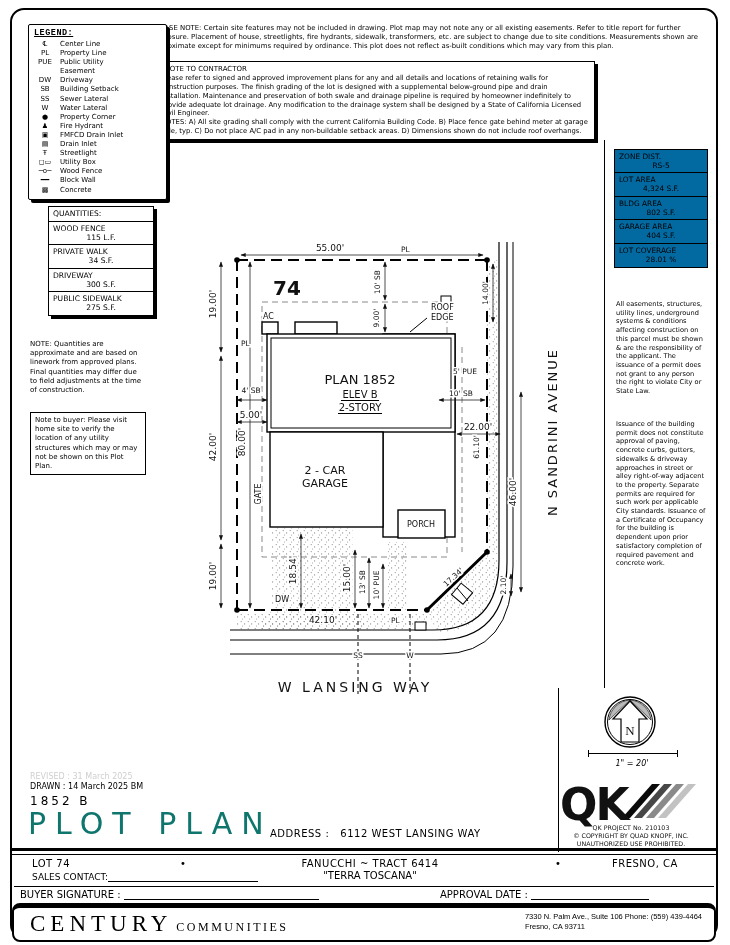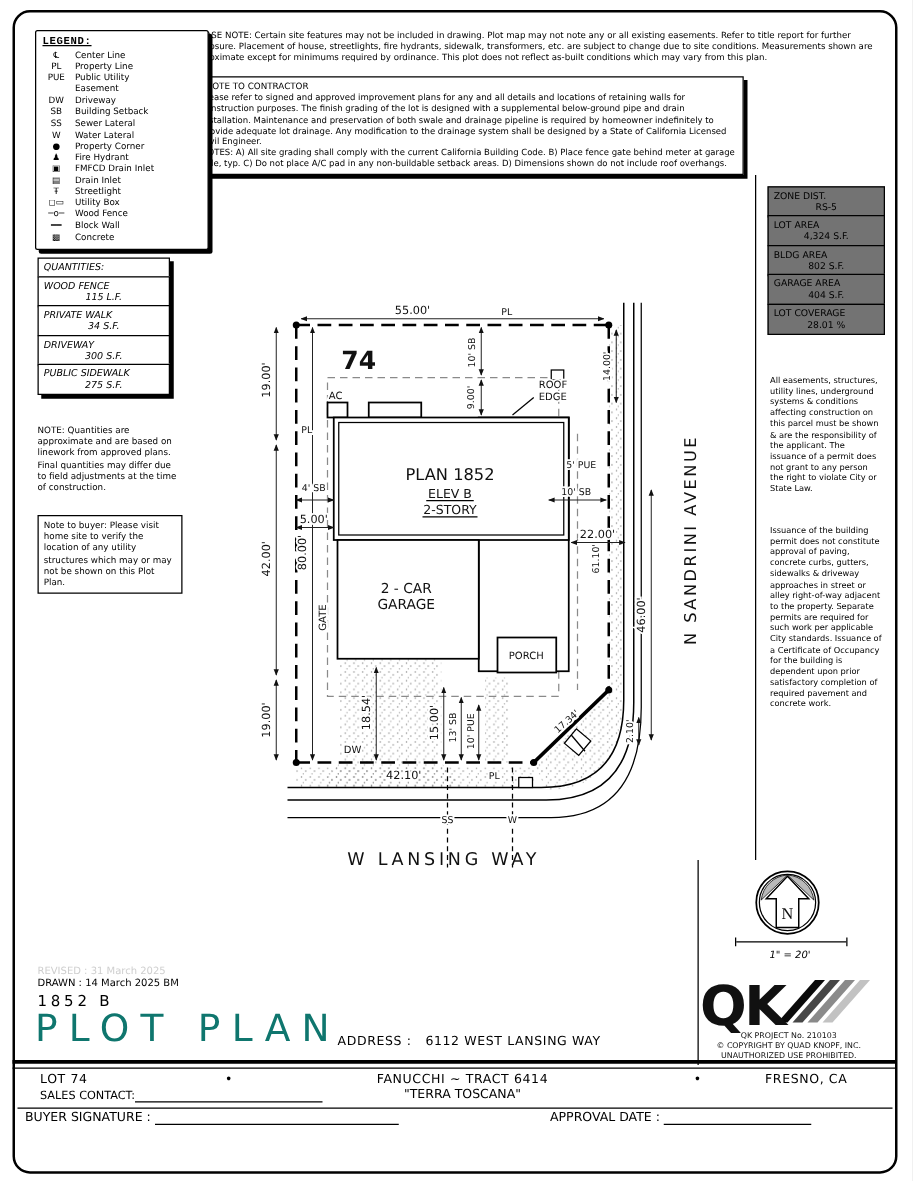--- a/index.html
+++ b/index.html
@@ -16,30 +16,30 @@
   .lrow .ic{width:22px;flex:none;text-align:center;}
   .lrow .lb{white-space:pre-line;}
 
   
   .topnote{left:152px;top:24px;width:560px;font-size:6.9px;line-height:1.32;}
   .contractor{left:155px;top:61px;width:428px;border:1.8px solid #000;box-shadow:3px 3px 0 0 #000;
               padding:3px 5px;font-size:6.8px;line-height:1.3;background:#fff;}
   .contractor .tt{font-size:7px;}
 
   
-  .qgroup{left:30px;top:206px;width:106px;box-shadow:3px 3px 0 0 #000;font-style:italic;}
+  .qgroup{left:48px;top:206px;width:106px;box-shadow:3px 3px 0 0 #000;}
   .qbox{border:1.5px solid #000;background:#fff;padding:2px 4px 3px 4px;font-size:7.6px;margin-top:-1.5px;}
   .qbox:first-child{margin-top:0;}
   .qbox .v{text-align:center;}
   .qnote{left:30px;top:340px;width:112px;font-size:7px;line-height:1.32;}
   .buyernote{left:30px;top:412px;width:106px;border:1.2px solid #000;padding:3px 4px;font-size:7px;line-height:1.32;}
 
   
   .igroup{left:614px;top:150px;width:94px;}
-  .ibox{border:1.5px solid #000;background:#737373;padding:2px 4px 3px 4px;font-size:7.4px;margin-top:-1.5px;}
+  .ibox{border:1.5px solid #000;background:#0369a1;padding:2px 4px 3px 4px;font-size:7.4px;margin-top:-1.5px;}
   .ibox .v{text-align:center;}
   .rpara{width:90px;font-size:6.6px;line-height:1.32;}
   .divider-v{left:604px;top:140px;height:548px;border-left:1px solid #000;width:0;}
   .panel-v{left:558px;top:688px;height:164px;border-left:1px solid #000;width:0;}
 
   
   .plan{left:205px;top:242px;}
   svg{font-family:"DejaVu Sans",sans-serif;}
   .pl{stroke:#000;stroke-width:2;stroke-dasharray:11 6;fill:none;}
   .w{fill:#fff;stroke:#000;stroke-width:1.4;}
@@ -391,13 +391,22 @@
     <span>SALES CONTACT:</span><span class="uline" style="width:150px;"></span>
   </div>
   <div class="a rule3"></div>
   <div class="a buyer">
     <span>BUYER SIGNATURE :</span> <span class="uline" style="width:195px;"></span>
   </div>
   <div class="a approval">
     <span>APPROVAL DATE :</span> <span class="uline" style="width:118px;"></span>
   </div>
 
+  <div class="a footerbox">
+    <div class="brand">
+      <span>CENTURY</span><span class="brand2">COMMUNITIES</span>
+    </div>
+    <div class="fooaddr">
+      <div>7330 N. Palm Ave., Suite 106     Phone:  (559) 439-4464</div>
+      <div>Fresno, CA  93711</div>
+    </div>
+  </div>
 </div>
 
 </body></html>

